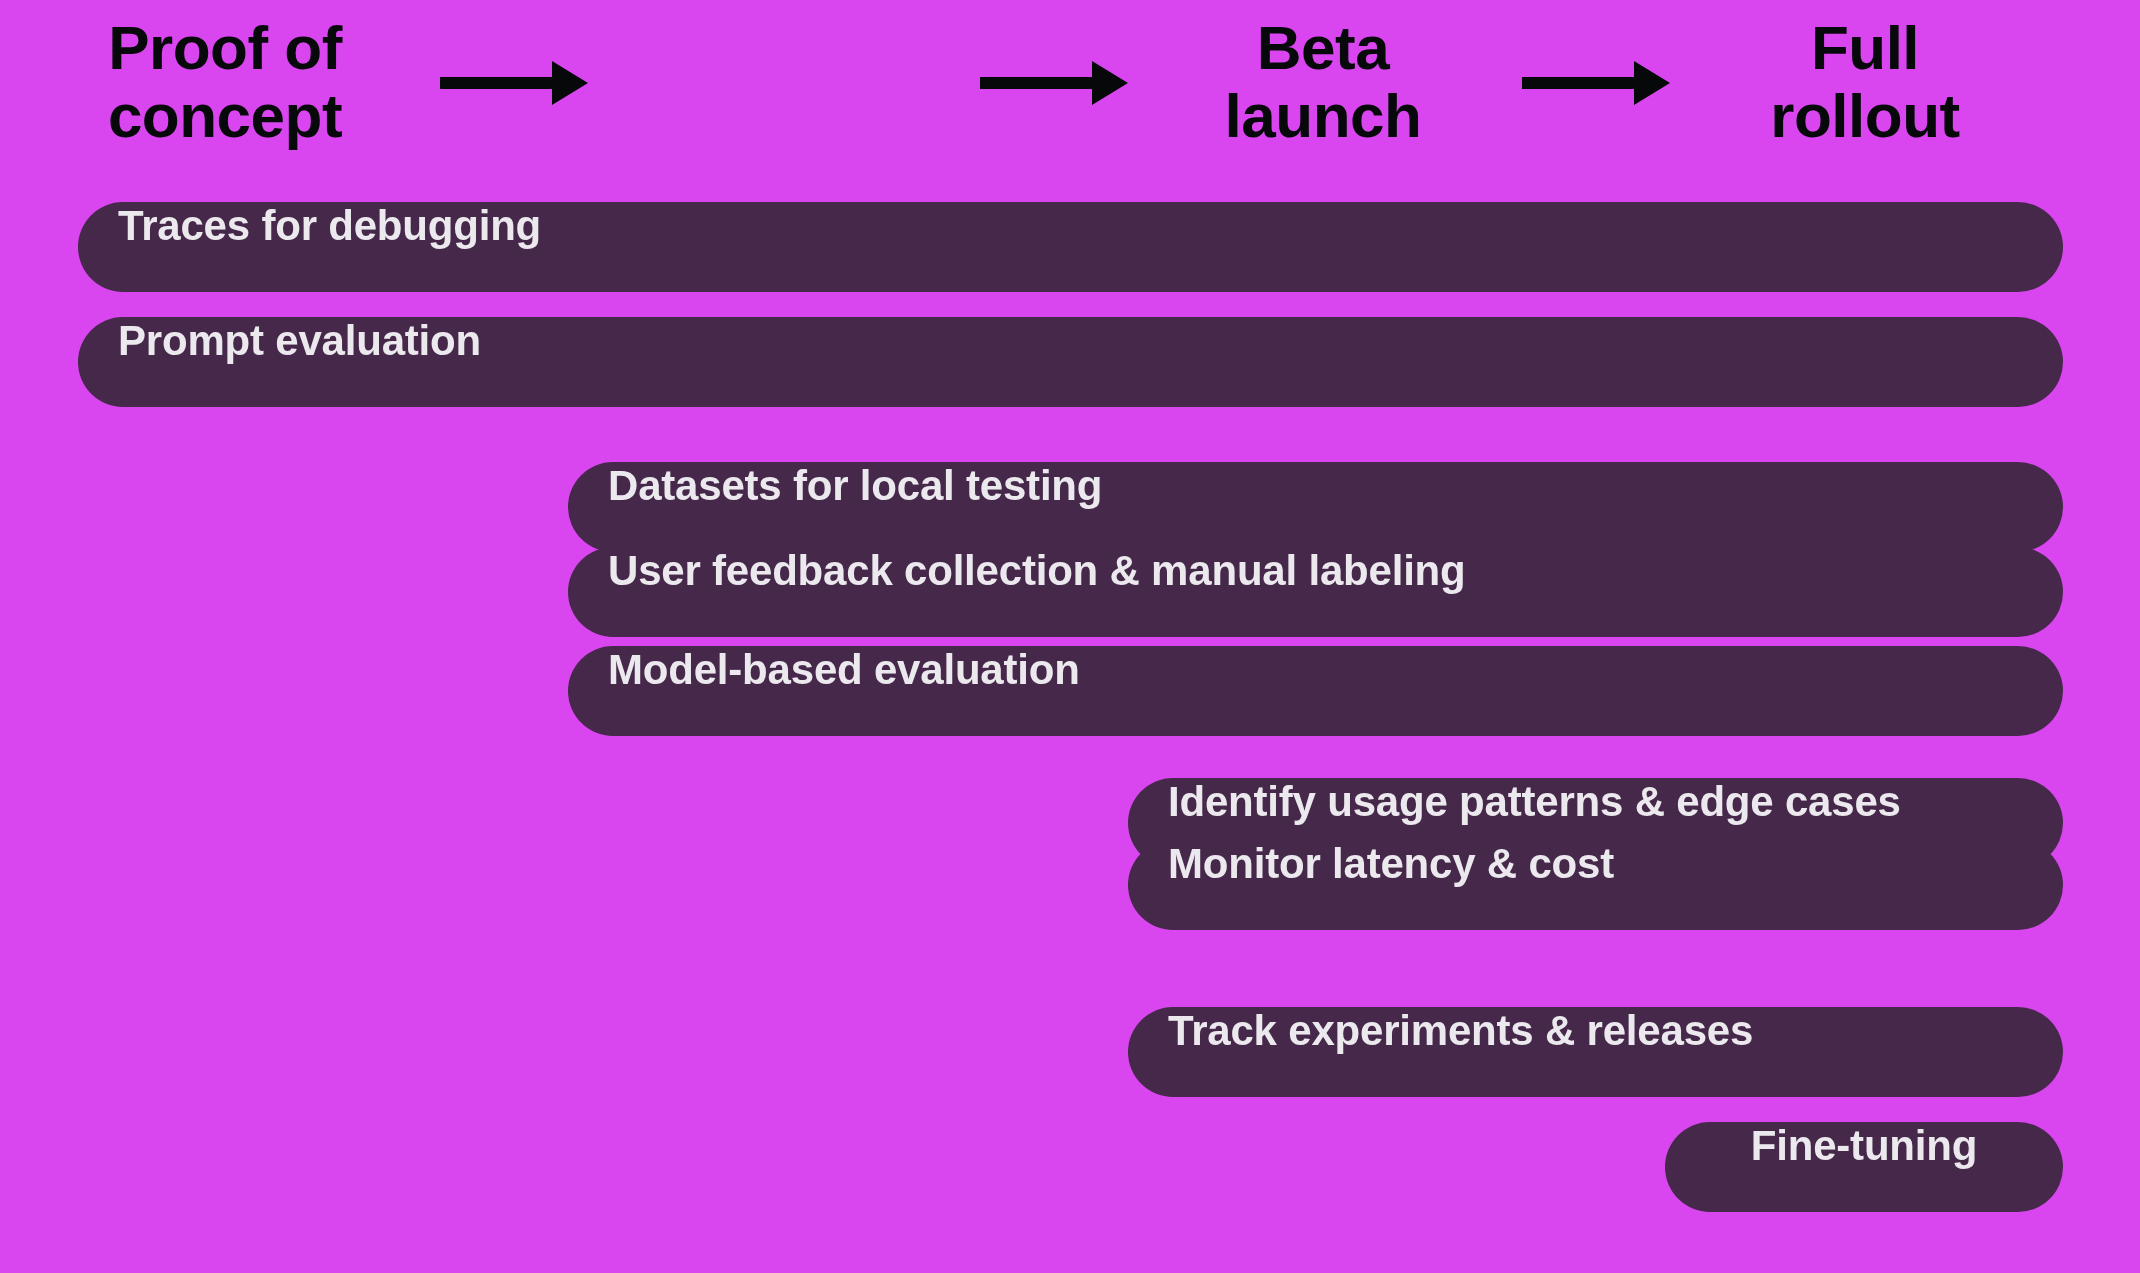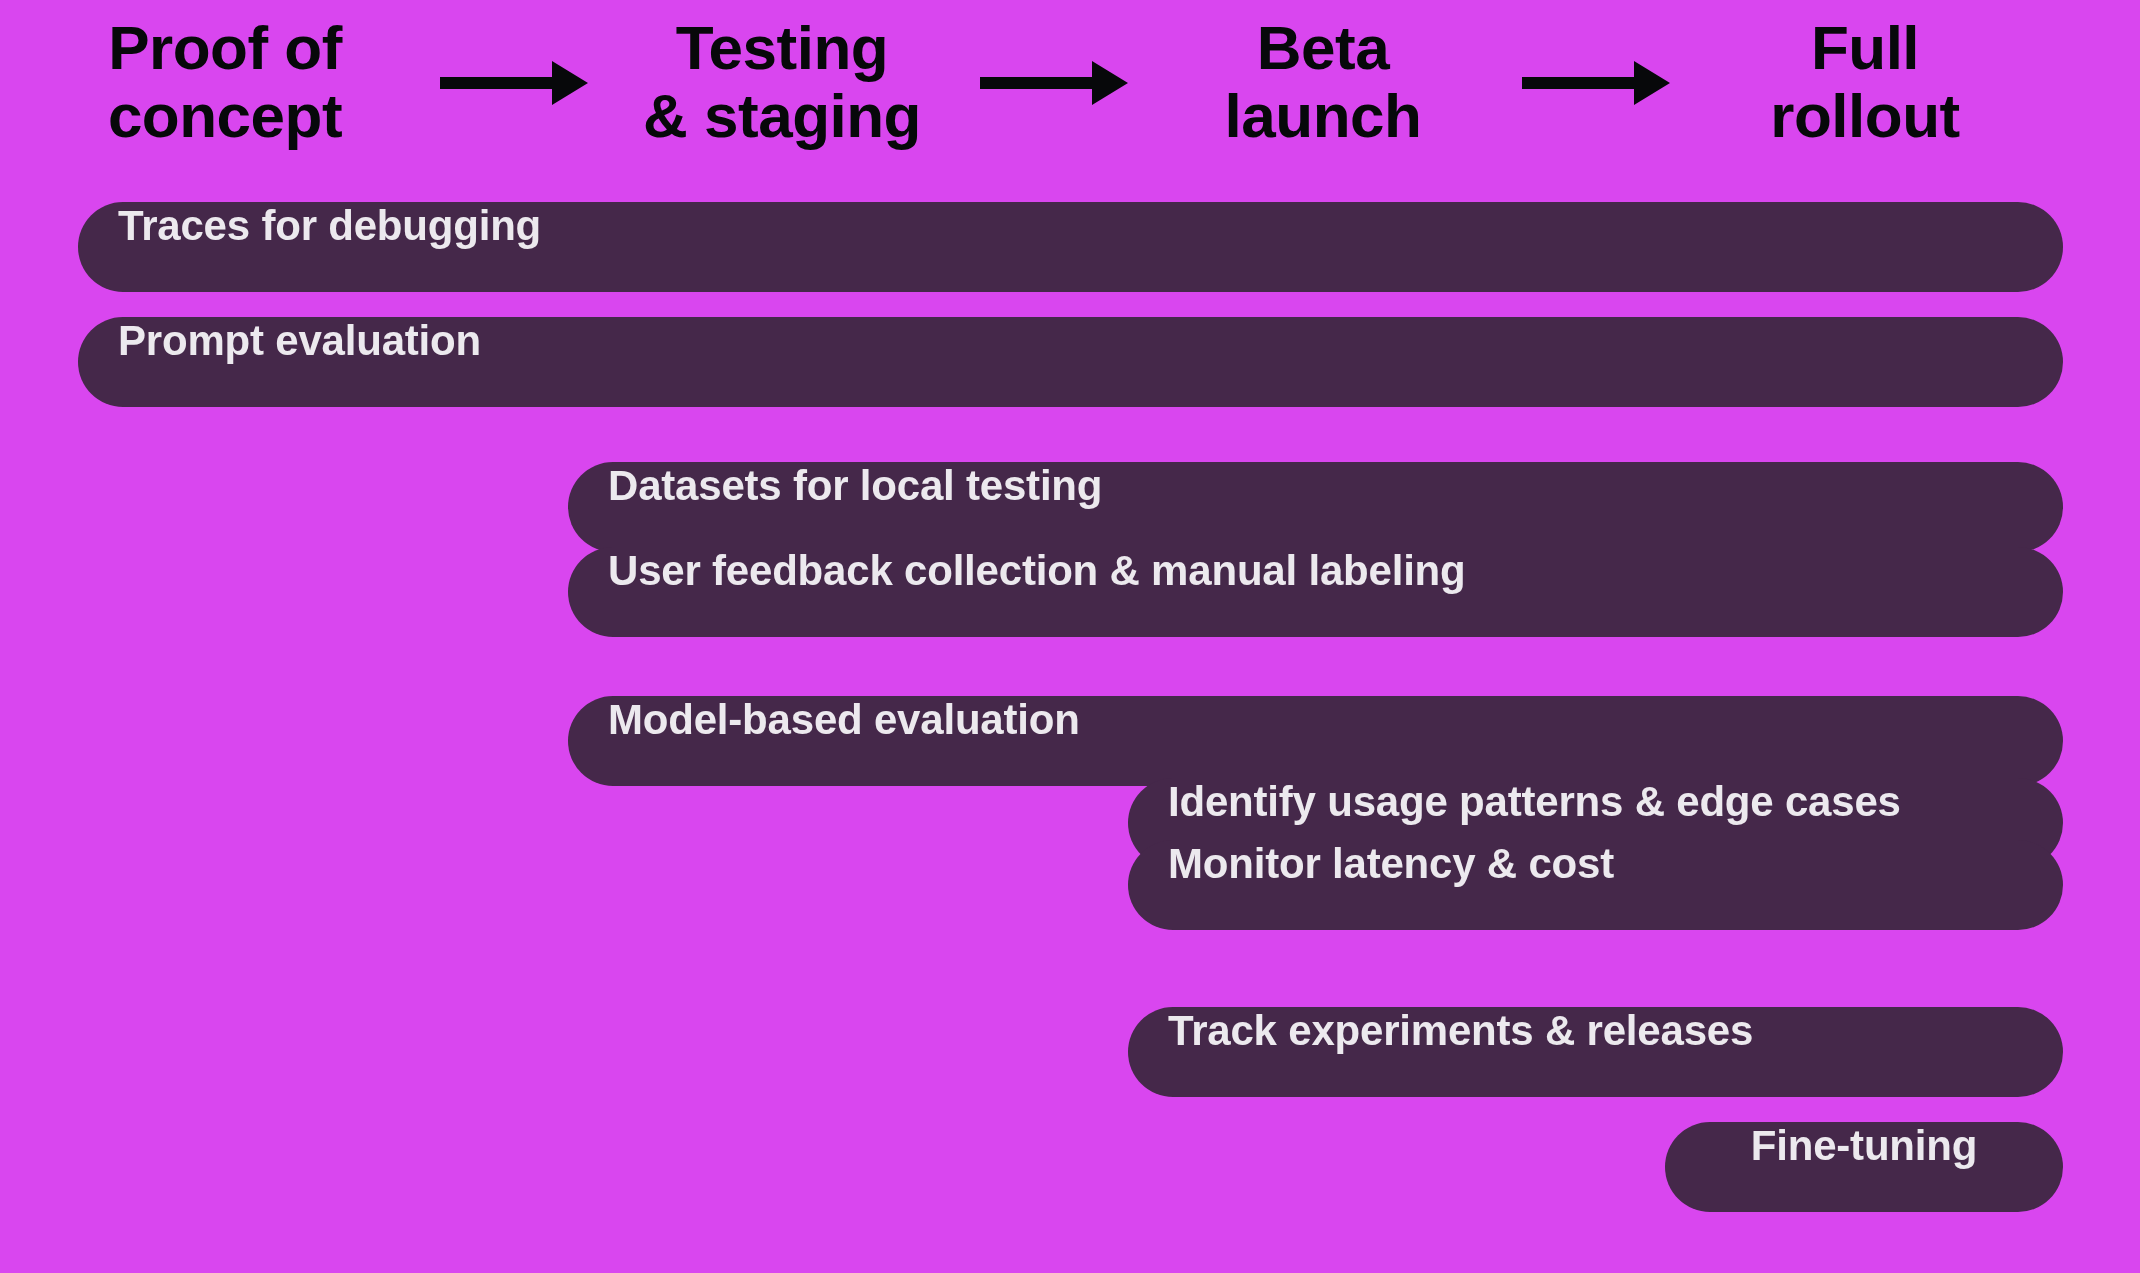--- a/index.html
+++ b/index.html
@@ -68,22 +68,20 @@
   .pill.align-left  { justify-content: flex-start; padding-left: 40px; }
   .pill.align-center{ justify-content: center; }
 </style>
 </head>
 <body>
 
 <div id="stage">
 
   <div class="phase-label phase-0">Proof of
 concept</div>
-  <div class="phase-label phase-1">Testing
-&amp; staging</div>
   <div class="phase-label phase-2">Beta
 launch</div>
   <div class="phase-label phase-3">Full
 rollout</div>
 
   <div class="phase-arrow arrow-0">
     <svg width="148" height="52" viewBox="0 0 148 52" aria-hidden="true">
       <path d="M0 20 H112 V4 L148 26 L112 48 V32 H0 Z" fill="#07080a"></path>
     </svg>
   </div>
@@ -104,21 +102,21 @@
       </div>
       <div class="pill align-left" style="left: 78px; top: 317px; width: 1985px;">
         <span class="pill-text">Prompt evaluation</span>
       </div>
       <div class="pill align-left" style="left: 568px; top: 432px; width: 1495px; margin-top: 30px;">
         <span class="pill-text">Datasets for local testing</span>
       </div>
       <div class="pill align-left" style="left: 568px; top: 547px; width: 1495px;">
         <span class="pill-text">User feedback collection &amp; manual labeling</span>
       </div>
-      <div class="pill align-left" style="left: 568px; top: 696px; width: 1495px;">
+      <div class="pill align-left" style="left: 568px; top: 646px; width: 1495px;">
         <span class="pill-text">Model-based evaluation</span>
       </div>
       <div class="pill align-left" style="left: 1128px; top: 778px; width: 935px;">
         <span class="pill-text">Identify usage patterns &amp; edge cases</span>
       </div>
       <div class="pill align-left" style="left: 1128px; top: 840px; width: 935px;">
         <span class="pill-text">Monitor latency &amp; cost</span>
       </div>
       <div class="pill align-left" style="left: 1128px; top: 1007px; width: 935px;">
         <span class="pill-text">Track experiments &amp; releases</span>

